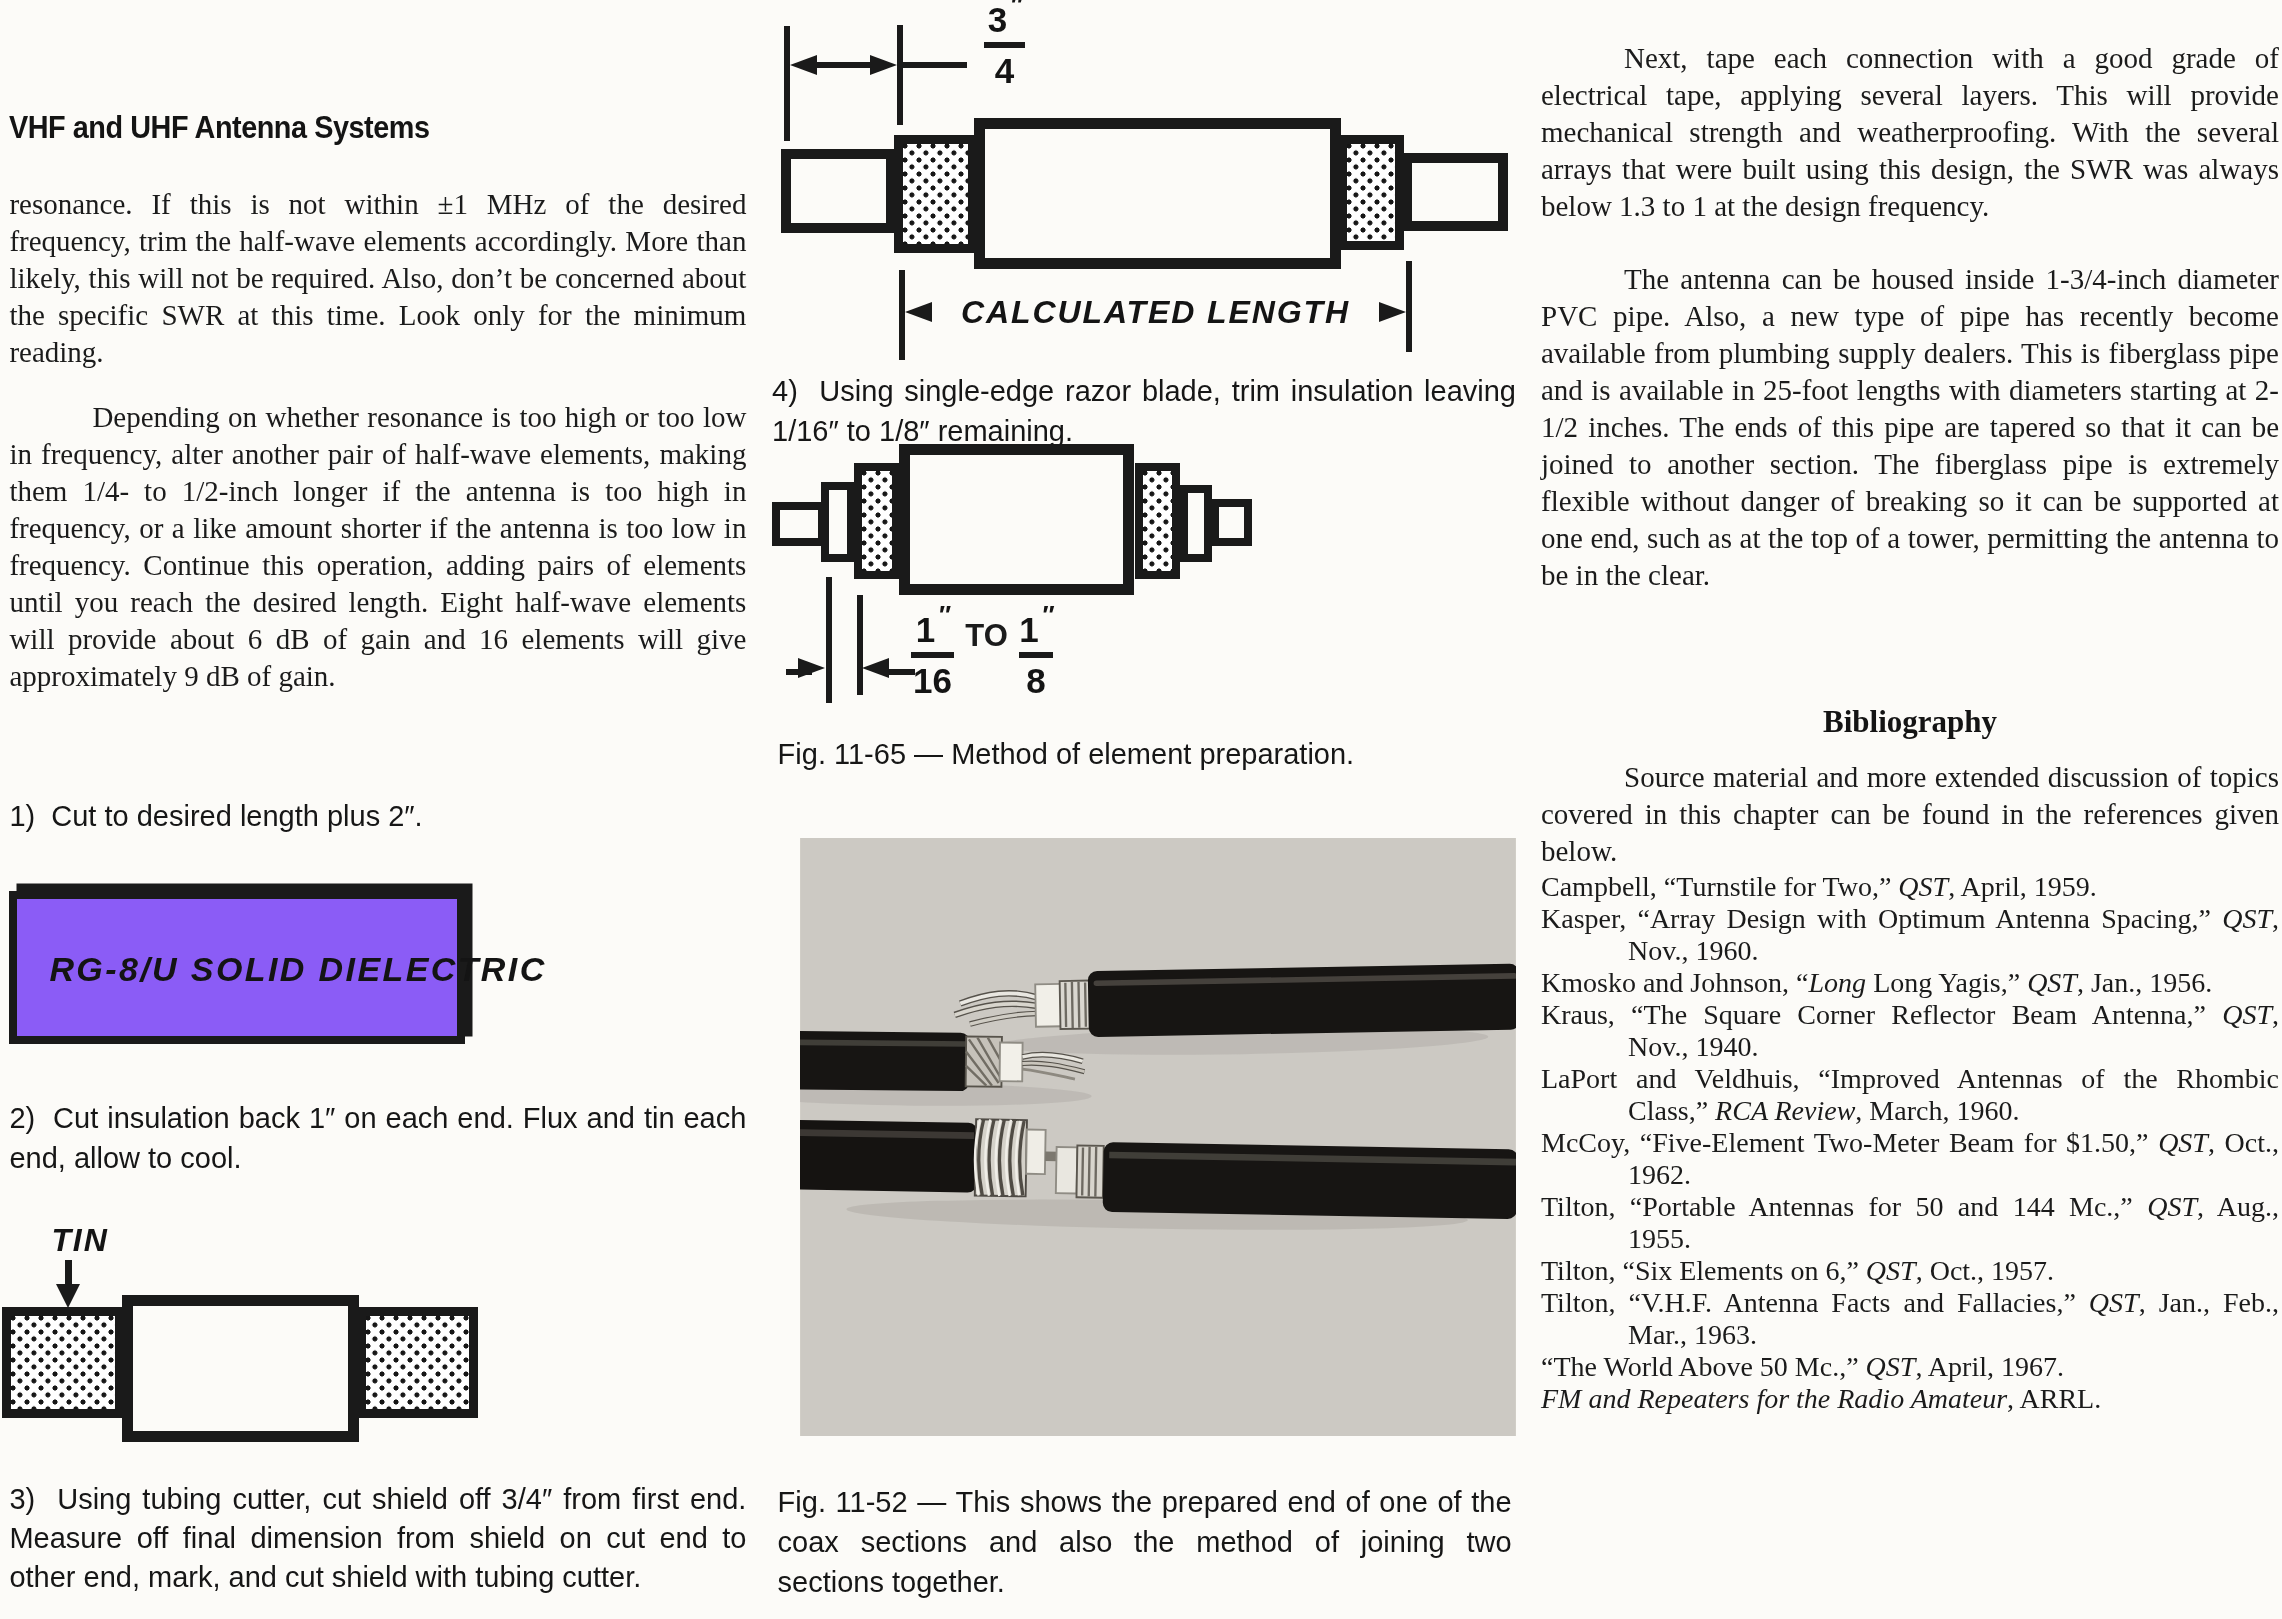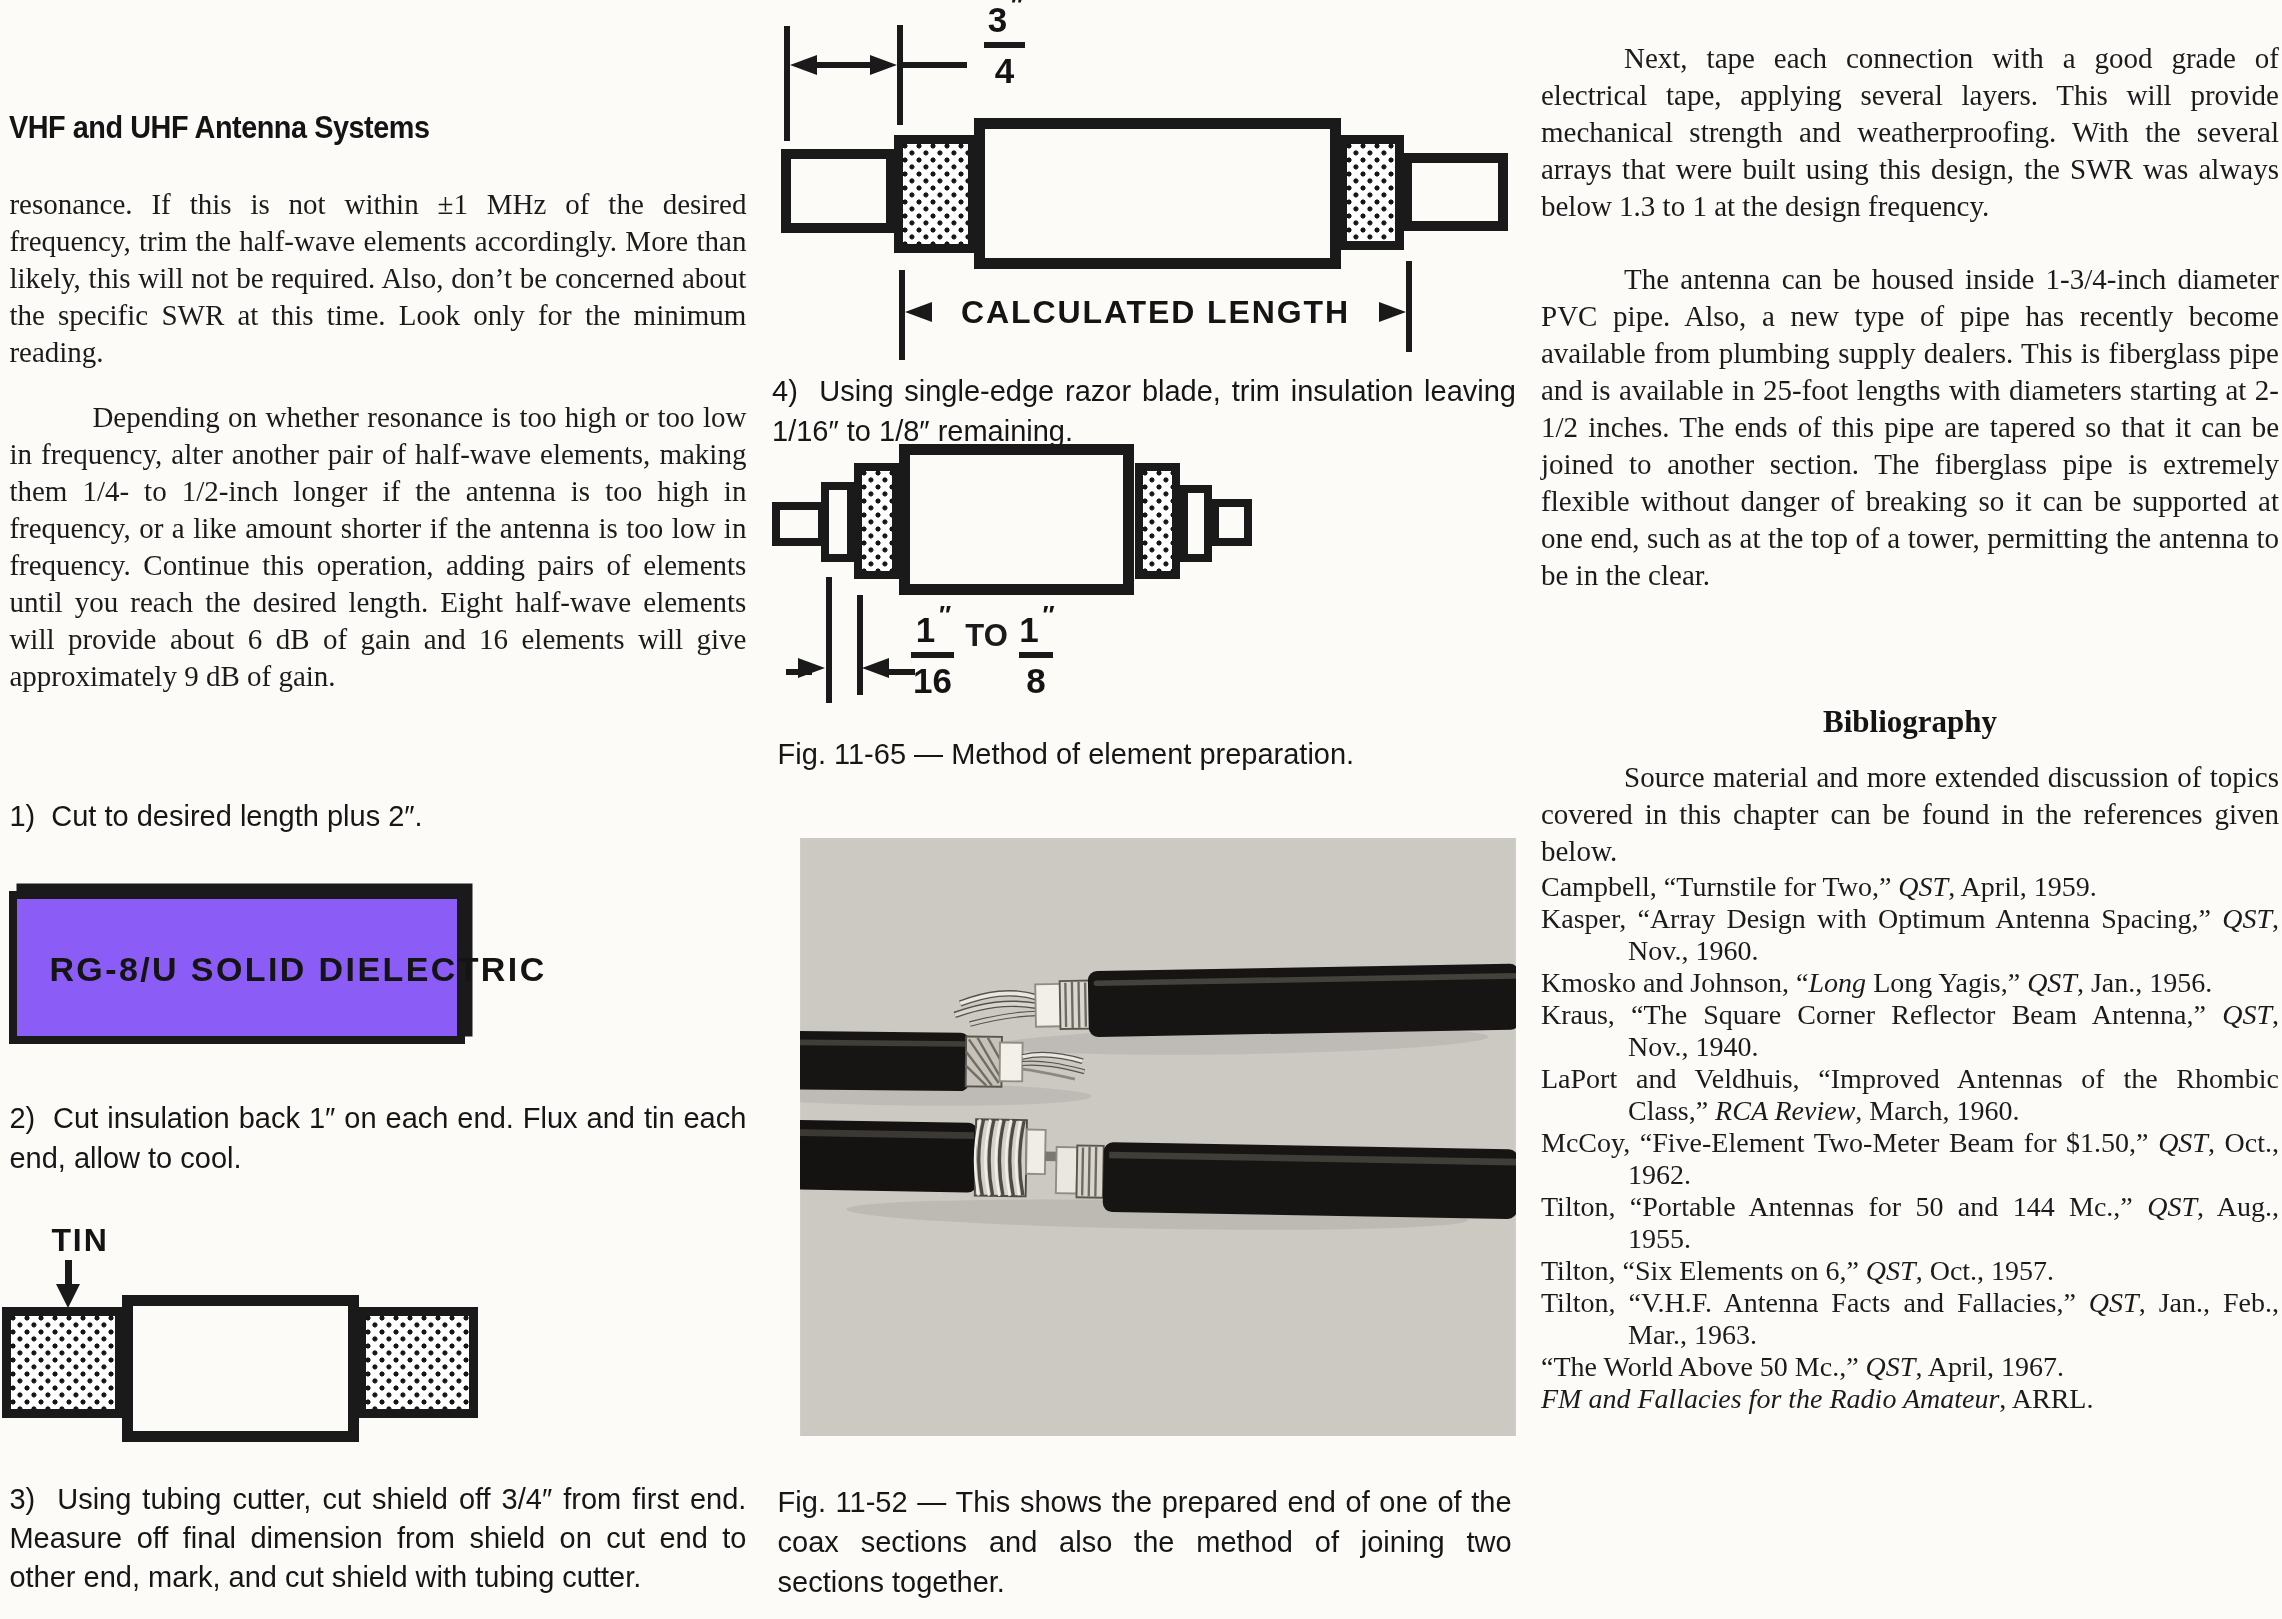--- a/index.html
+++ b/index.html
@@ -70,21 +70,21 @@
   .tri-l{position:absolute;width:0;height:0;
     border-top:10.4px solid transparent;border-bottom:10.4px solid transparent;
     border-right:27px solid #1a1a1a;}
   .tri-r{position:absolute;width:0;height:0;
     border-top:10.4px solid transparent;border-bottom:10.4px solid transparent;
     border-left:27px solid #1a1a1a;}
   .tri-d{position:absolute;width:0;height:0;
     border-left:12.2px solid transparent;border-right:12.2px solid transparent;
     border-top:24.5px solid #1a1a1a;}
   .hand{
-    font-family:"Liberation Sans", sans-serif;font-weight:bold;color:#141414;
+    font-family:"Liberation Sans", sans-serif;font-weight:bold;color:#141414;font-style:italic;
   }
   .frac{position:absolute;display:inline-flex;flex-direction:column;align-items:center;
     font-family:"Liberation Sans", sans-serif;font-weight:bold;font-size:35px;line-height:1;color:#141414;}
   .frac .bar{height:6.6px;background:#1a1a1a;margin:4.7px 0;}
   .num-wrap{display:flex;align-items:flex-start;}
   .inch{font-size:25.4px;margin-left:3.8px;position:relative;top:-9.4px;letter-spacing:-1.9px;}
   .calc-row{position:absolute;display:flex;align-items:center;height:22.6px;}
   .calc-row .tri-l,.calc-row .tri-r{position:static;}
   .calc-label{flex:1;text-align:center;font-size:32px;letter-spacing:1.9px;line-height:1;}
   .to-word{font-size:31px;font-weight:bold;font-family:"Liberation Sans",sans-serif;margin:0 11.3px;position:relative;top:5.6px;}
@@ -275,18 +275,18 @@
         <div class="bib-entry"><span>Campbell, “Turnstile for Two,” </span><i>QST</i><span>, April, 1959.</span></div>
         <div class="bib-entry"><span>Kasper, “Array Design with Optimum Antenna Spacing,” </span><i>QST</i><span>, Nov., 1960.</span></div>
         <div class="bib-entry"><span>Kmosko and Johnson, “</span><i>Long</i><span> Long Yagis,” </span><i>QST</i><span>, Jan., 1956.</span></div>
         <div class="bib-entry"><span>Kraus, “The Square Corner Reflector Beam Antenna,” </span><i>QST</i><span>, Nov., 1940.</span></div>
         <div class="bib-entry"><span>LaPort and Veldhuis, “Improved Antennas of the Rhombic Class,” </span><i>RCA Review</i><span>, March, 1960.</span></div>
         <div class="bib-entry"><span>McCoy, “Five-Element Two-Meter Beam for $1.50,” </span><i>QST</i><span>, Oct., 1962.</span></div>
         <div class="bib-entry"><span>Tilton, “Portable Antennas for 50 and 144 Mc.,” </span><i>QST</i><span>, Aug., 1955.</span></div>
         <div class="bib-entry"><span>Tilton, “Six Elements on 6,” </span><i>QST</i><span>, Oct., 1957.</span></div>
         <div class="bib-entry"><span>Tilton, “V.H.F. Antenna Facts and Fallacies,” </span><i>QST</i><span>, Jan., Feb., Mar., 1963.</span></div>
         <div class="bib-entry"><span>“The World Above 50 Mc.,” </span><i>QST</i><span>, April, 1967.</span></div>
-        <div class="bib-entry"><i>FM and Fallacies for the Radio Amateur</i><span>, ARRL.</span></div>
+        <div class="bib-entry"><i>FM and Repeaters for the Radio Amateur</i><span>, ARRL.</span></div>
       </div>
   </section>
 
 </div>
 
 
 </body></html>

